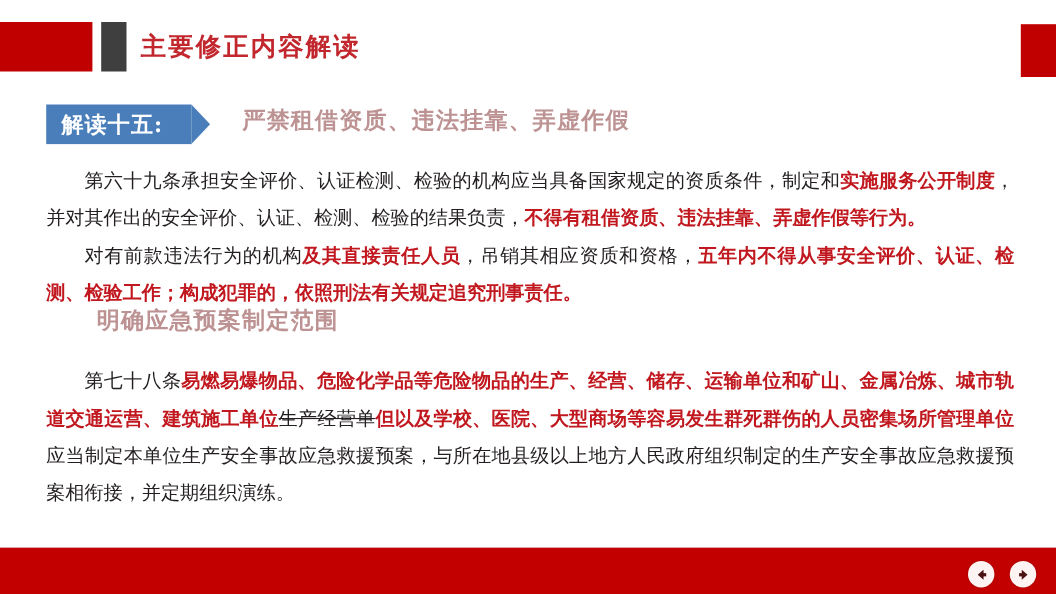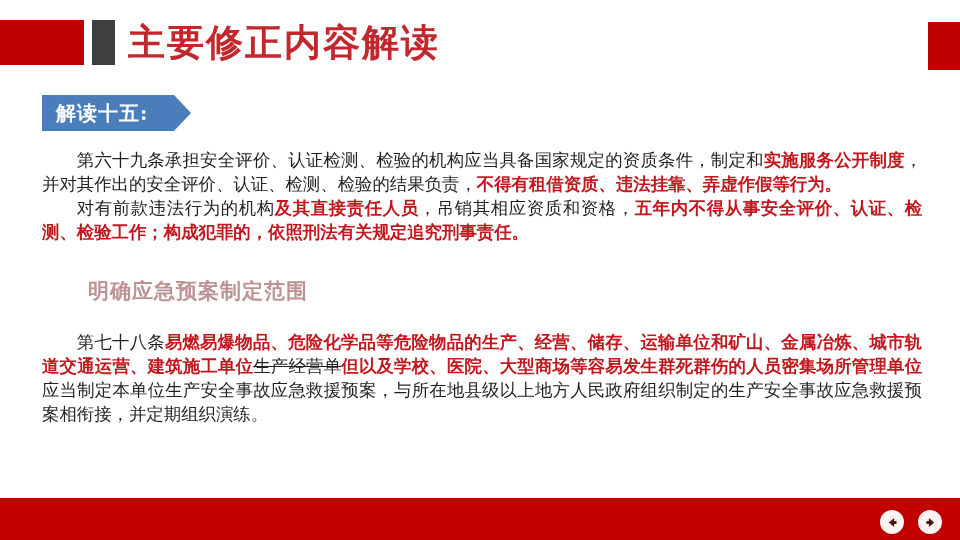--- a/index.html
+++ b/index.html
@@ -10,21 +10,21 @@
     overflow:hidden;
     position:relative;
   }
   .slide{position:relative;width:960px;height:540px;background:#fff;overflow:hidden;}
 
   
   .hdr-red-block{position:absolute;left:0;top:20px;width:84px;height:45px;background:#c00000;}
   .hdr-gray-block{position:absolute;left:92px;top:20px;width:23px;height:45px;background:#3f3f3f;}
   .hdr-title{
     position:absolute;left:128px;top:20px;
-    font-size:37px;line-height:45px;
+    font-size:23px;line-height:45px;
     color:#c1272d;font-weight:bold;letter-spacing:2px;
     white-space:nowrap;
     font-family:"DejaVu Serif","Liberation Serif",serif;
   }
   .hdr-right-block{position:absolute;left:928px;top:22px;width:32px;height:48px;background:#c00000;}
 
   
   .badge-wrap{position:absolute;display:flex;align-items:flex-start;}
   .badge{
     position:relative;
@@ -55,21 +55,21 @@
     font-weight:bold;
     letter-spacing:1px;
     white-space:nowrap;
     font-family:"DejaVu Serif","Liberation Serif",serif;
   }
 
   
   .body-block{position:absolute;left:42px;width:880px;}
   .para{
     font-size:17.4px;
-    line-height:24px;
+    line-height:34px;
     color:#231f20;
     text-align:justify;
     text-justify:inter-ideograph;
     font-family:"DejaVu Serif","Liberation Serif",serif;
     margin:0;
   }
   .para + .para{margin-top:0;}
   .indent{ text-indent:2em; }
   .rd{color:#c1181f;font-weight:bold;}
   .strike{ text-decoration:line-through; color:#231f20; text-decoration-color:#231f20; }
@@ -97,20 +97,21 @@
 
 <div class="slide">
 
   <div class="hdr-red-block"></div>
   <div class="hdr-gray-block"></div>
   <div class="hdr-title">主要修正内容解读</div>
   <div class="hdr-right-block"></div>
 
   <div class="badge-wrap" style="left:42px;top:95px;">
     <div class="badge">解读十五:</div>
+    <div class="badge-sub">严禁租借资质、违法挂靠、弄虚作假</div>
   </div>
 
   <div class="body-block" style="top:148px;">
     <p class="para indent"><span>第六十九条承担安全评价、认证检测、检验的机构应当具备国家规定的资质条件，制定和</span><span class="rd">实施服务公开制度</span><span>，并对其作出的安全评价、认证、检测、检验的结果负责，</span><span class="rd">不得有租借资质、违法挂靠、弄虚作假等行为。</span></p>
     <p class="para indent"><span>对有前款违法行为的机构</span><span class="rd">及其直接责任人员</span><span>，吊销其相应资质和资格，</span><span class="rd">五年内不得从事安全评价、认证、检测、检验工作；构成犯罪的，依照刑法有关规定追究刑事责任。</span></p>
   </div>
 
   <div class="badge-wrap" style="left:42px;top:277px;">
     <div class="badge-sub">明确应急预案制定范围</div>
   </div>

